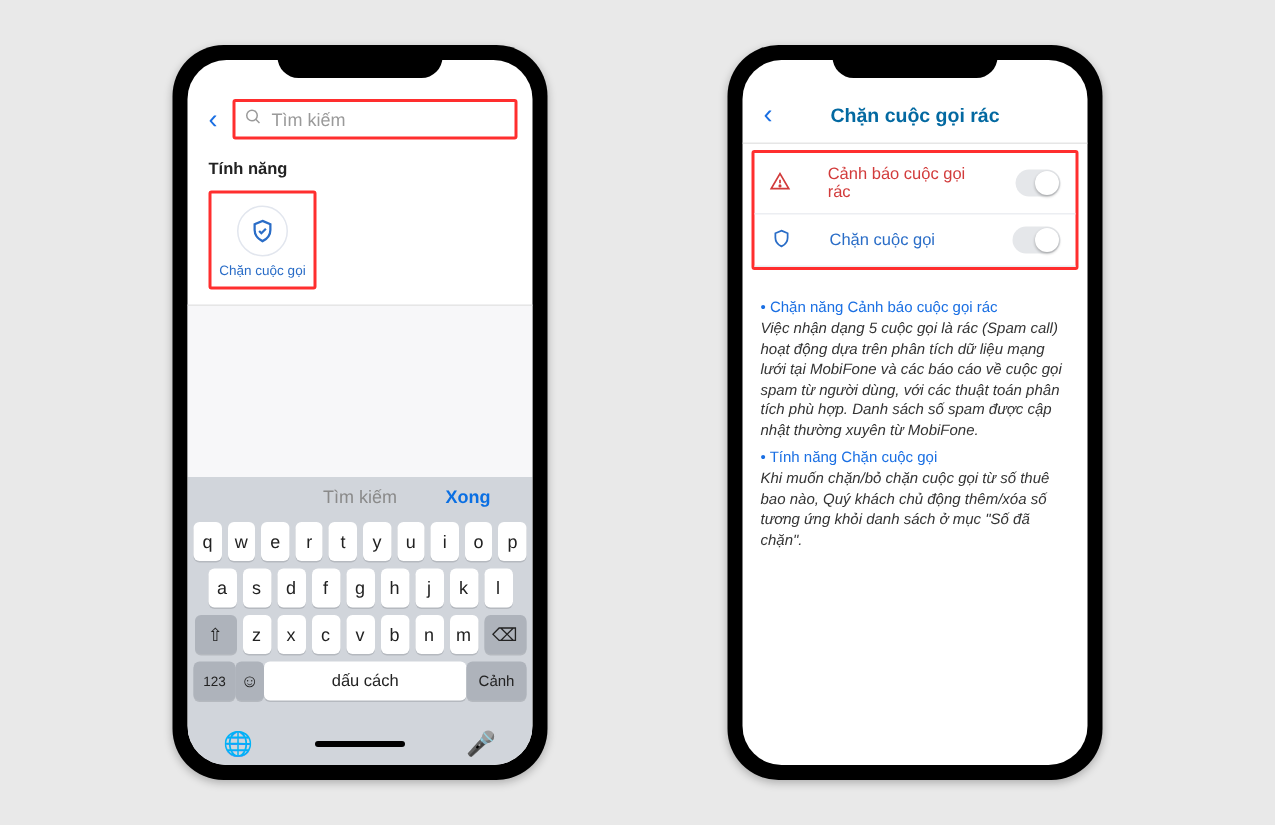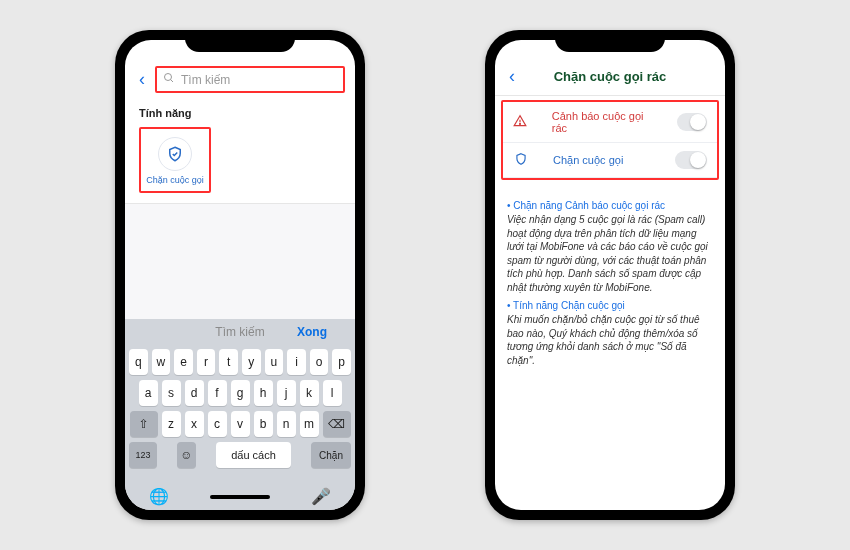--- a/index.html
+++ b/index.html
@@ -57,21 +57,21 @@
   }
   .key.sp { background:#aeb3bb; }
   .key.wide { width:28px; }
   .key.space { flex:1; font-size:11px; }
   .key.ret { width:40px; font-size:10px; background:#aeb3bb; }
   .homebar { display:flex; justify-content:space-between; align-items:center; padding:6px 24px 4px; background:#d1d5db;}
   .homebar .hi { width:60px;height:4px;background:#000;border-radius:3px;margin:0 auto;}
   .hb-ico { color:#555; font-size:16px; width:20px; }
   
   .hdr2 { display:flex; align-items:center; padding:26px 10px 8px; border-bottom:1px solid #e6e6e6;}
-  .hdr2 .title { flex:1; text-align:center; font-size:13px; font-weight:600; color:#14532d;}
+  .hdr2 .title { flex:1; text-align:center; font-size:13px; font-weight:600; color:#0369a1;}
   .list { }
   .row {
     display:flex; align-items:center; padding:8px 10px; gap:24px;
     border-bottom:1px solid #eceef2; font-size:11px;
   }
   .row .ri { width:16px; text-align:center; font-size:13px;}
   .row .toggle {
     margin-left:auto; width:32px;height:18px;border-radius:10px;background:#e5e7ea;
     position:relative;
   }
@@ -145,25 +145,25 @@
         <div class="key sp wide">⇧</div>
         <div class="key">z</div>
         <div class="key">x</div>
         <div class="key">c</div>
         <div class="key">v</div>
         <div class="key">b</div>
         <div class="key">n</div>
         <div class="key">m</div>
         <div class="key sp wide">⌫</div>
       </div>
-      <div class="krow" style="gap:20px;">
+      <div class="krow" style="gap:0;">
         <div class="key sp wide" style="font-size:9px;">123</div>
         <div class="key sp">☺</div>
         <div class="key space">dấu cách</div>
-        <div class="key ret">Chặn</div>
+        <div class="key ret">Cảnh</div>
       </div>
     </div>
     <div class="homebar">
       <span class="hb-ico">🌐</span>
       <div class="hi"></div>
       <span class="hb-ico">🎤</span>
     </div>
   </div>
 </div>
 

